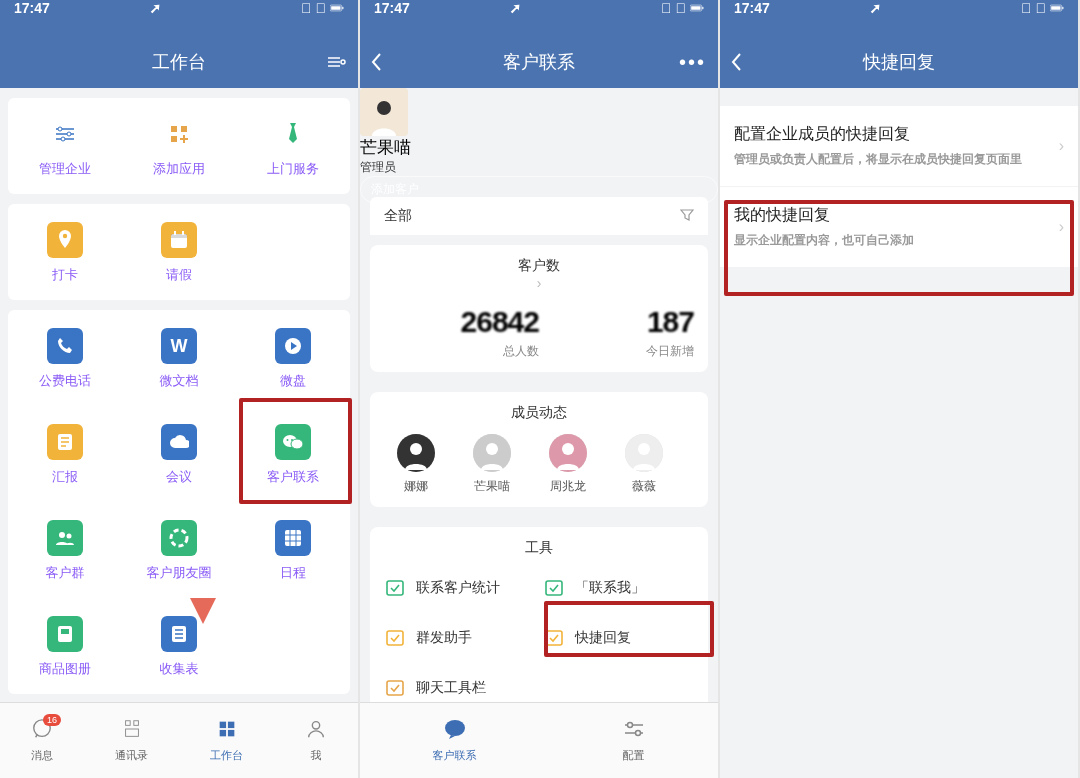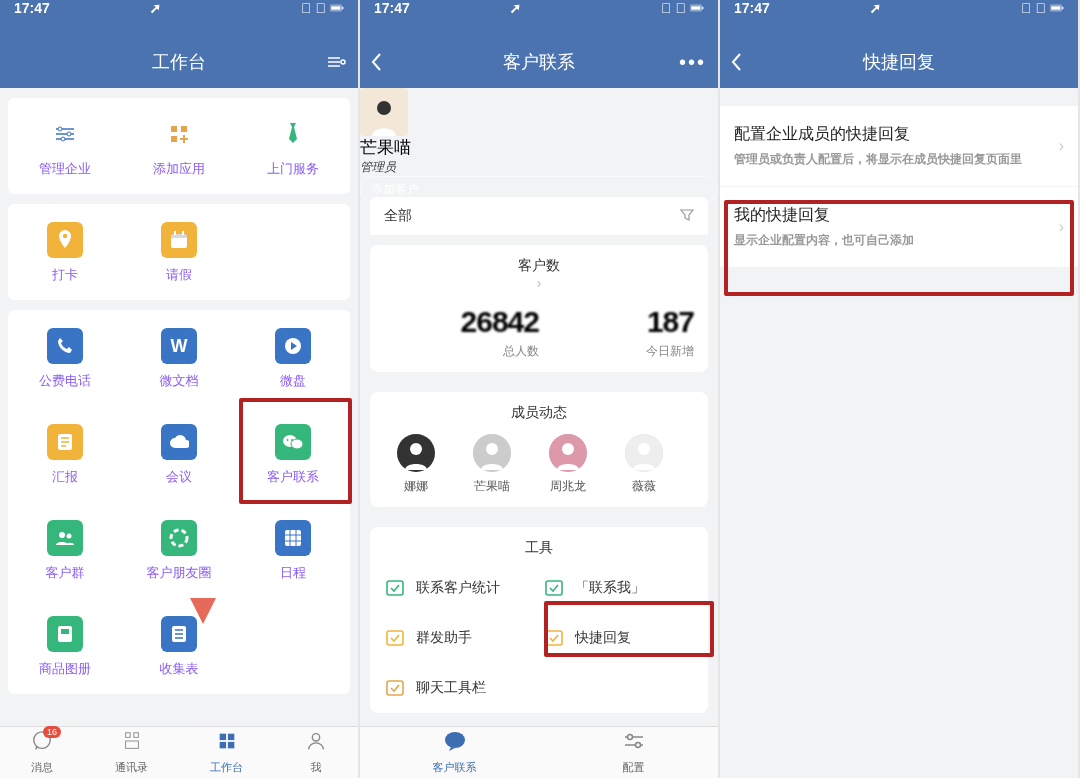--- a/index.html
+++ b/index.html
@@ -74,32 +74,32 @@
   .ribbon {
     position:absolute; top:0; right:20px;
     width:0;height:0;
     border-top:26px solid #e56a5a;
     border-left:13px solid transparent;
     border-right:13px solid transparent;
   }
 
   
   .bottom-nav{
-    position:absolute;bottom:0;left:0;right:0;height:52px;
+    position:absolute;bottom:0;left:0;right:0;height:76px;
     background:#fafafa;border-top:1px solid #ddd;
     display:flex;justify-content:space-around;align-items:center;
   }
   .bn-item{display:flex;flex-direction:column;align-items:center;font-size:11px;color:#666;position:relative;}
   .bn-item.active{color:#3d6db3;}
   .bn-ico{font-size:22px;margin-bottom:2px;}
   .badge{position:absolute;top:-4px;right:-8px;background:#e74c3c;color:#fff;border-radius:8px;font-size:9px;padding:1px 4px;}
   .avatar{width:48px;height:48px;border-radius:4px;background:#eee;display:flex;align-items:center;justify-content:center;margin-right:10px;overflow:hidden;}
   .avatar svg{width:48px;height:48px;}
   .profile .pname{font-size:17px;font-weight:500;}
-  .profile .prole{font-size:12px;opacity:.8;font-style:italic;}
+  .profile .prole{font-size:12px;opacity:.8;}
   .btn-add{margin-left:auto;border:1px solid rgba(255,255,255,.6);border-radius:14px;padding:4px 10px;font-size:12px;color:#fff;}
   .card{background:#fff;margin:10px 10px;border-radius:8px;padding:12px 14px;}
   .card .ctitle{font-size:14px;color:#333;display:flex;align-items:center;justify-content:space-between;flex-direction:column;}
   .card .chev{color:#bbb;font-size:14px;}
   .stats{display:flex;margin-top:14px;}
   .stat{flex:1;text-align:right;}
   .stat .num{font-size:30px;font-weight:700;filter:blur(1px);letter-spacing:-1px;}
   .stat .sl{font-size:12px;color:#888;margin-top:4px;}
   .filter-line{background:#fff;margin:-6px 10px 0;border-radius:6px 6px 0 0;padding:10px 14px;display:flex;justify-content:space-between;align-items:center;font-size:14px;color:#333;}
   .mem-row{display:flex;gap:12px;margin-top:12px;overflow:hidden;}

